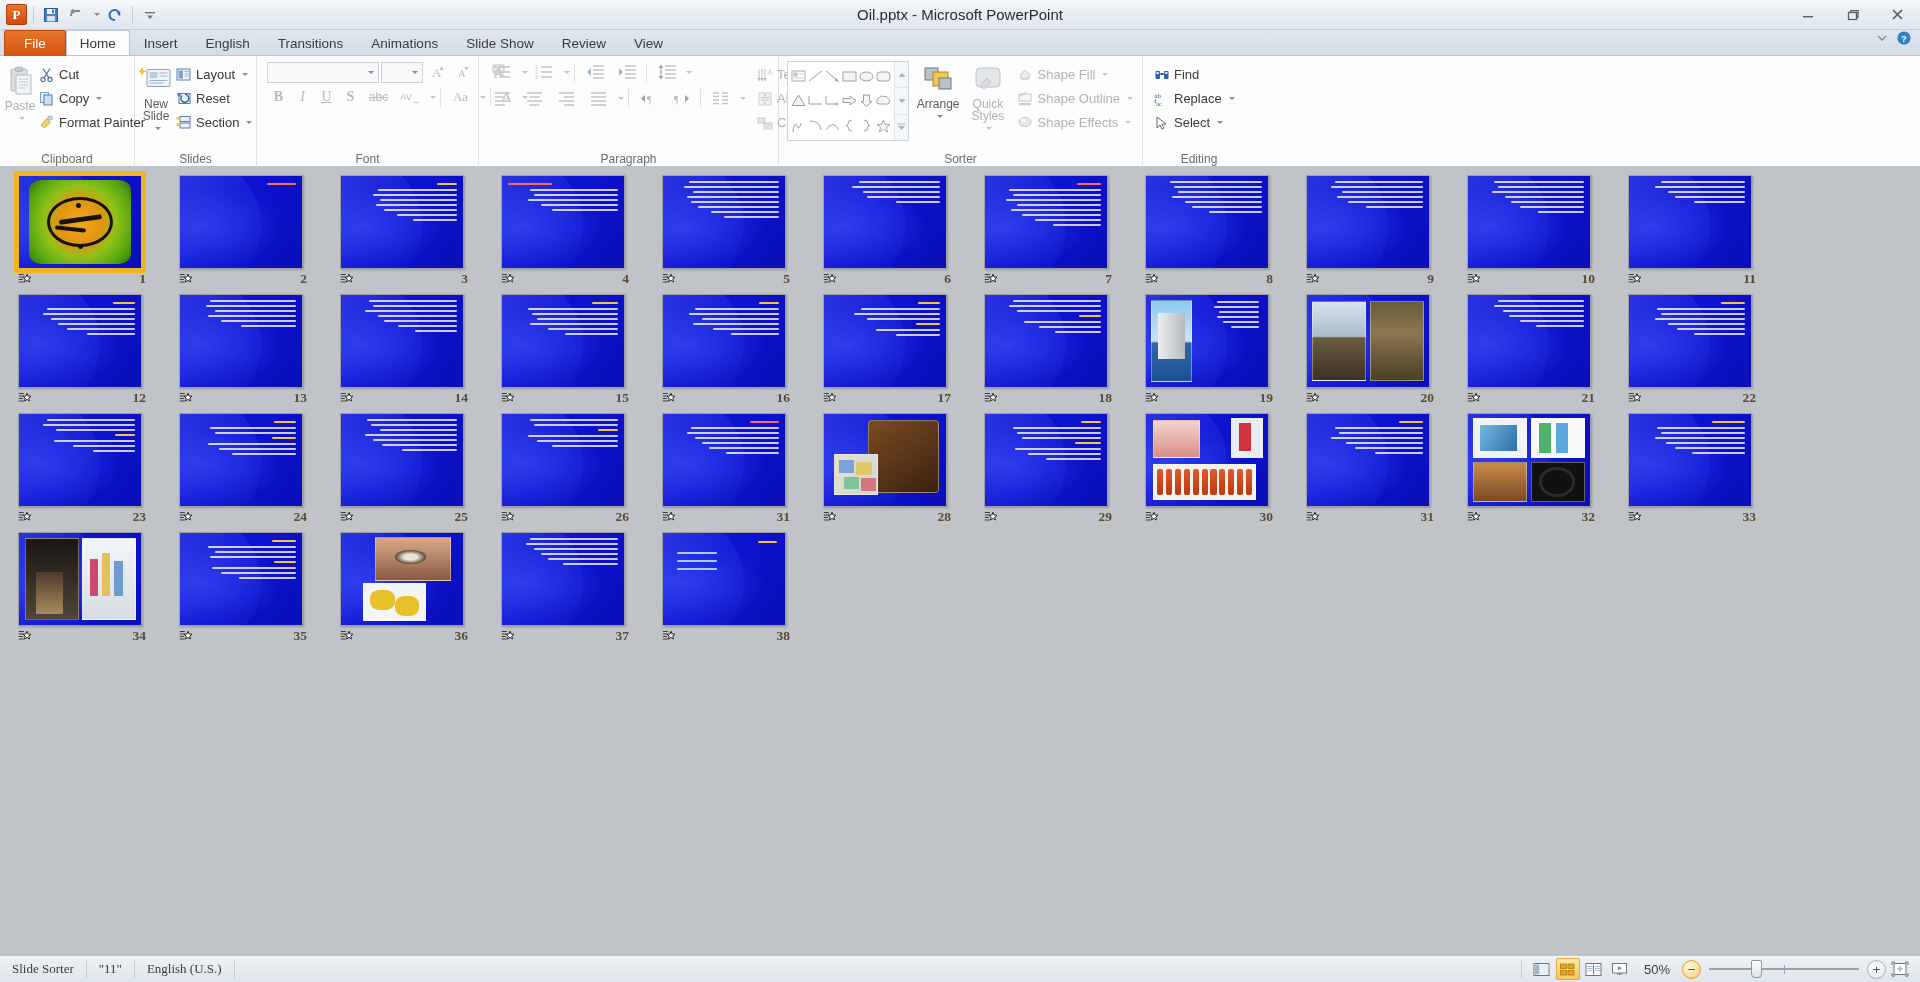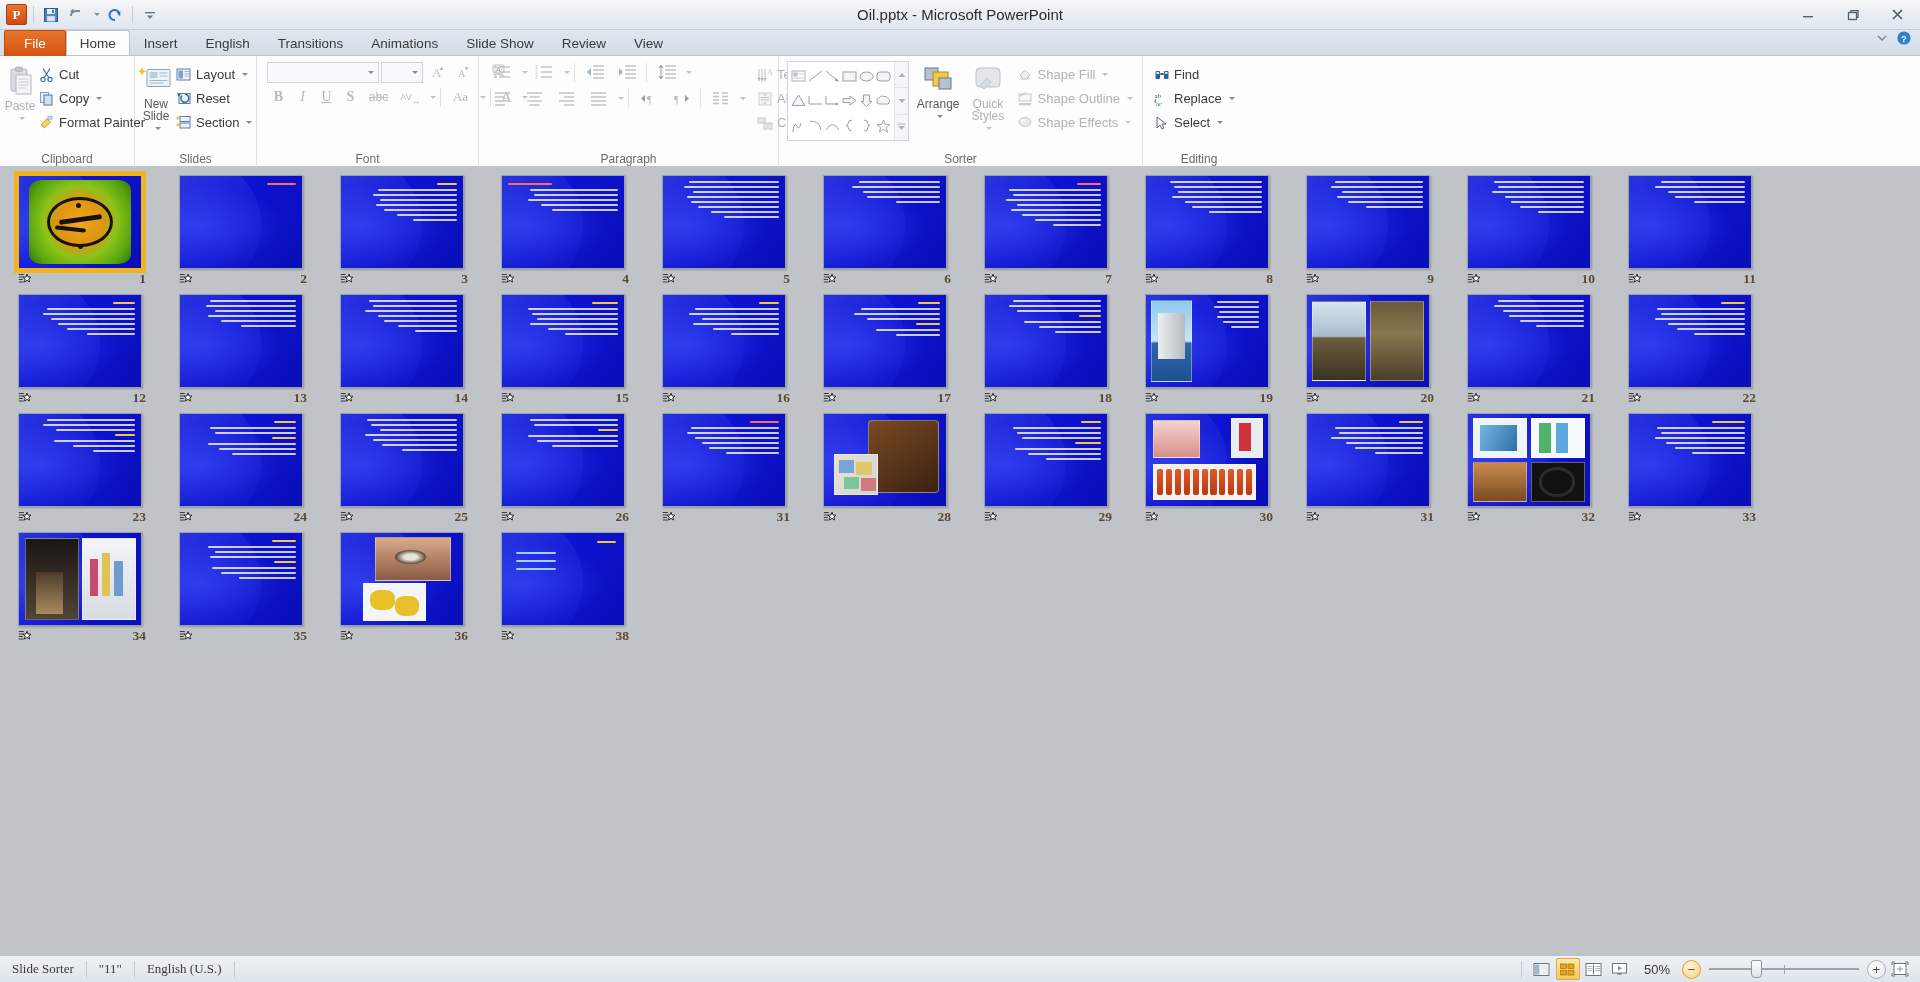--- a/index.html
+++ b/index.html
@@ -1775,20 +1775,43 @@
                 </g>
                 <path d="M9 2.2 L10.1 5 L13 5.2 L10.8 7.1 L11.5 10 L9 8.4 L6.5 10 L7.2 7.1 L5 5.2 L7.9 5 Z" fill="#fff" stroke="#2b2b2b" stroke-width="1"></path>
               </svg></span>
             <span class="snum">36</span>
           </div>
         </div>
         <div class="scell">
           <div class="sthumb">
             <div class="slide-bg"></div>
             <div class="slide-arc"></div>
+            <div class="lines">
+              <div class="ln" style="width:80%;margin-left:auto;"></div>
+              <div class="ln" style="width:84%;margin-left:auto;"></div>
+              <div class="ln" style="width:76%;margin-left:auto;"></div>
+              <div class="ln" style="width:70%;margin-left:auto;"></div>
+              <div class="ln" style="width:64%;margin-left:auto;"></div>
+              <div class="ln" style="width:50%;margin-left:auto;"></div>
+            </div>
+          </div>
+          <div class="meta">
+            <span><svg class="star" viewBox="0 0 14 14" width="14" height="14">
+                <g stroke="#3b3b3b" stroke-width="1">
+                  <path d="M0.8 2.5h5M0.8 5h5M0.8 7.5h4M0.8 10h5"></path>
+                </g>
+                <path d="M9 2.2 L10.1 5 L13 5.2 L10.8 7.1 L11.5 10 L9 8.4 L6.5 10 L7.2 7.1 L5 5.2 L7.9 5 Z" fill="#fff" stroke="#2b2b2b" stroke-width="1"></path>
+              </svg></span>
+            <span class="snum">37</span>
+          </div>
+        </div>
+        <div class="scell">
+          <div class="sthumb">
+            <div class="slide-bg"></div>
+            <div class="slide-arc"></div>
             <div class="lines" style="padding:8px 8px 0 8px;">
               <div class="ln t" style="width:18%;margin-left:auto;"></div>
               <div style="height:6px"></div>
               <div class="ln lk" style="width:38%;margin-left:6px;margin-bottom:6px;"></div>
               <div class="ln lk" style="width:38%;margin-left:6px;margin-bottom:6px;"></div>
               <div class="ln lk" style="width:38%;margin-left:6px;margin-bottom:6px;"></div>
             </div>
           </div>
           <div class="meta">
             <span><svg class="star" viewBox="0 0 14 14" width="14" height="14">

